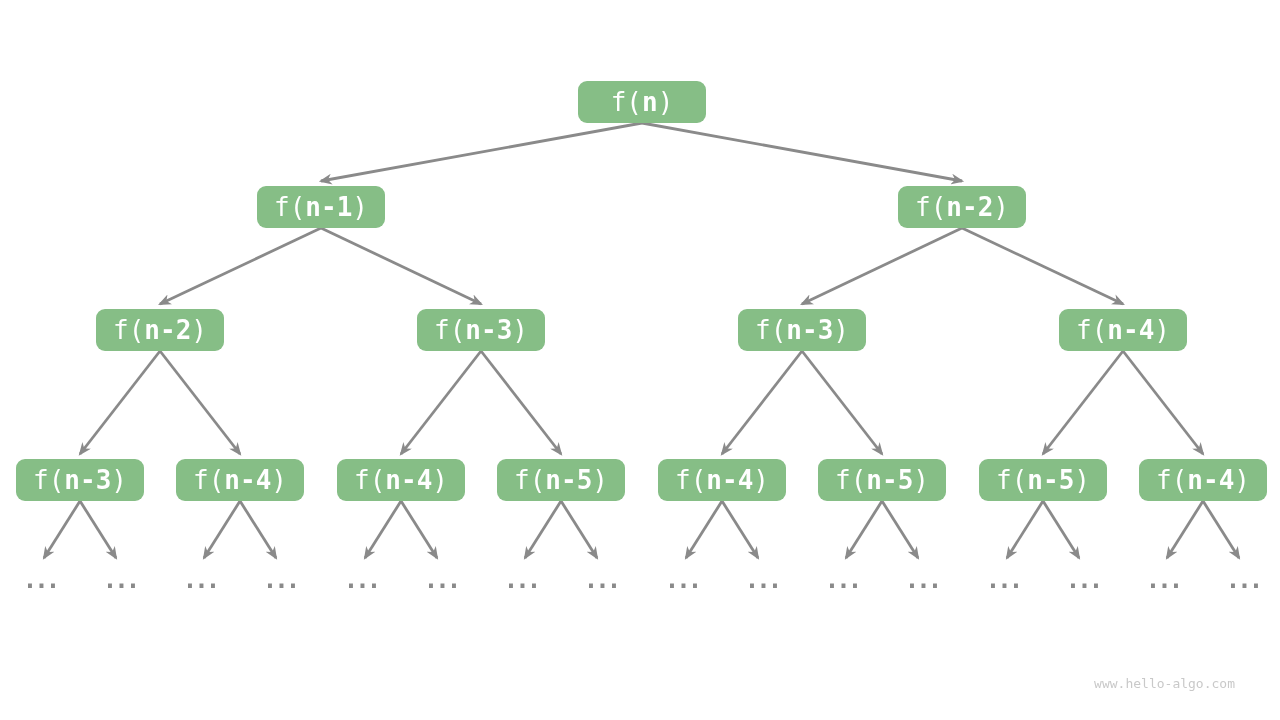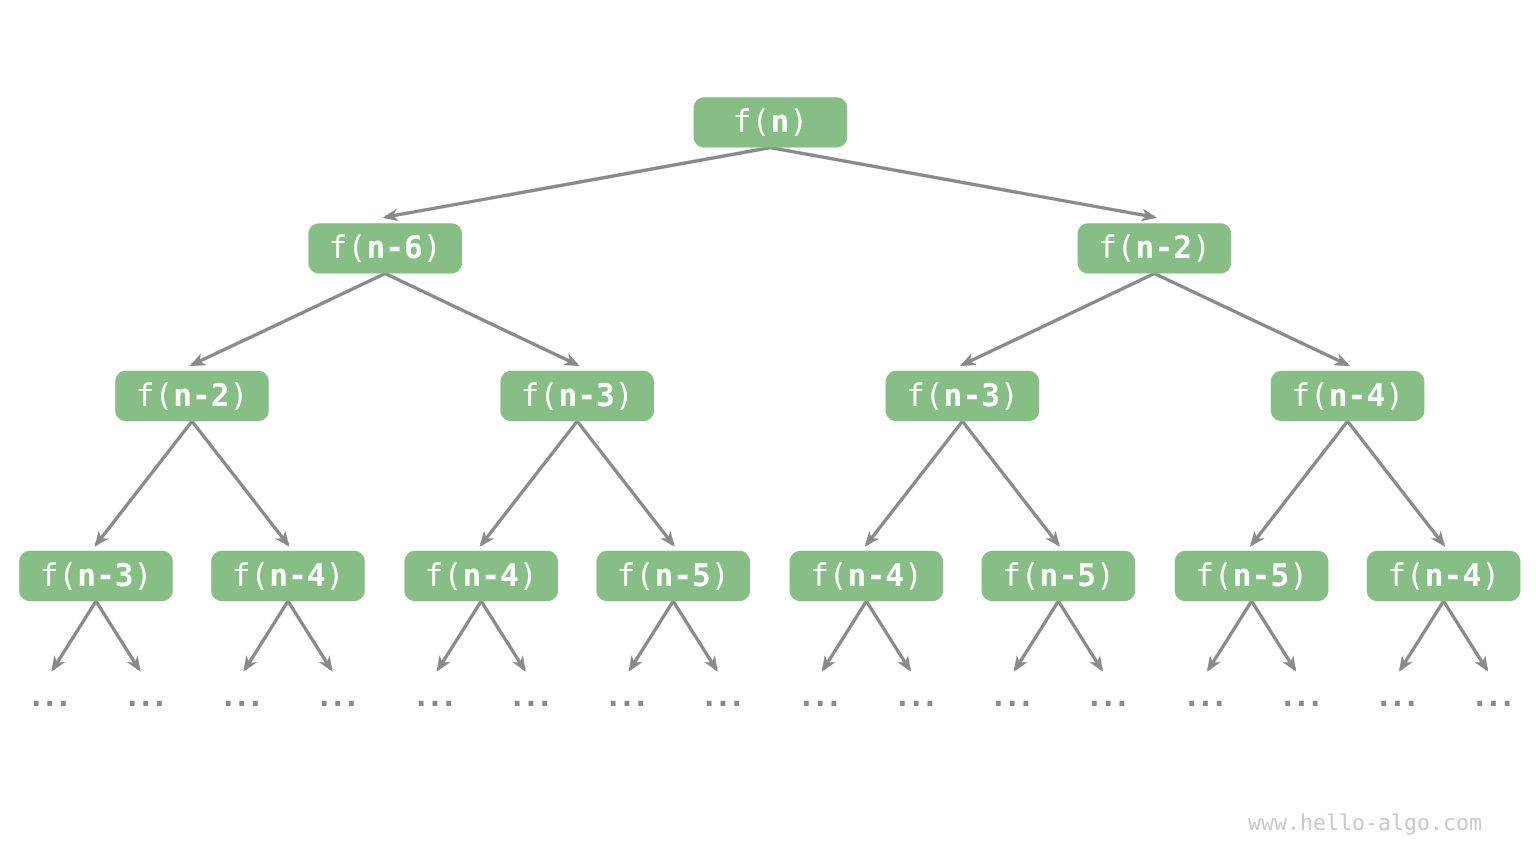--- a/index.html
+++ b/index.html
@@ -42,21 +42,21 @@
     text-align: center;
     color: #8a8a8a;
     font-weight: bold;
     font-size: 24px;
     letter-spacing: -3px;
   }
   #watermark {
     position: absolute;
     right: 45px;
     top: 676px;
-    font-size: 18px;
+    font-size: 13px;
     color: #c9c9c9;
   }
 </style>
 </head>
 <body>
 
 <div id="canvas">
 
   <svg id="edges" width="1280" height="720">
     <defs>
@@ -91,21 +91,21 @@
     <line class="edge" marker-end="url(#ah)" x1="882" y1="501" x2="846" y2="558"></line>
     <line class="edge" marker-end="url(#ah)" x1="882" y1="501" x2="918" y2="558"></line>
     <line class="edge" marker-end="url(#ah)" x1="1043" y1="501" x2="1007" y2="558"></line>
     <line class="edge" marker-end="url(#ah)" x1="1043" y1="501" x2="1079" y2="558"></line>
     <line class="edge" marker-end="url(#ah)" x1="1203" y1="501" x2="1167" y2="558"></line>
     <line class="edge" marker-end="url(#ah)" x1="1203" y1="501" x2="1239" y2="558"></line>
   </svg>
 
   <div class="node" style="left:578px;top:81px"><span>f(</span><span class="arg">n</span><span>)</span></div>
 
-  <div class="node" style="left:257px;top:186px"><span>f(</span><span class="arg">n-6</span><span>)</span></div>
+  <div class="node" style="left:257px;top:186px"><span>f(</span><span class="arg">n-1</span><span>)</span></div>
   <div class="node" style="left:898px;top:186px"><span>f(</span><span class="arg">n-2</span><span>)</span></div>
 
   <div class="node" style="left:96px;top:309px"><span>f(</span><span class="arg">n-2</span><span>)</span></div>
   <div class="node" style="left:417px;top:309px"><span>f(</span><span class="arg">n-3</span><span>)</span></div>
   <div class="node" style="left:738px;top:309px"><span>f(</span><span class="arg">n-3</span><span>)</span></div>
   <div class="node" style="left:1059px;top:309px"><span>f(</span><span class="arg">n-4</span><span>)</span></div>
 
   <div class="node" style="left:16px;top:459px"><span>f(</span><span class="arg">n-3</span><span>)</span></div>
   <div class="node" style="left:176px;top:459px"><span>f(</span><span class="arg">n-4</span><span>)</span></div>
   <div class="node" style="left:337px;top:459px"><span>f(</span><span class="arg">n-4</span><span>)</span></div>

